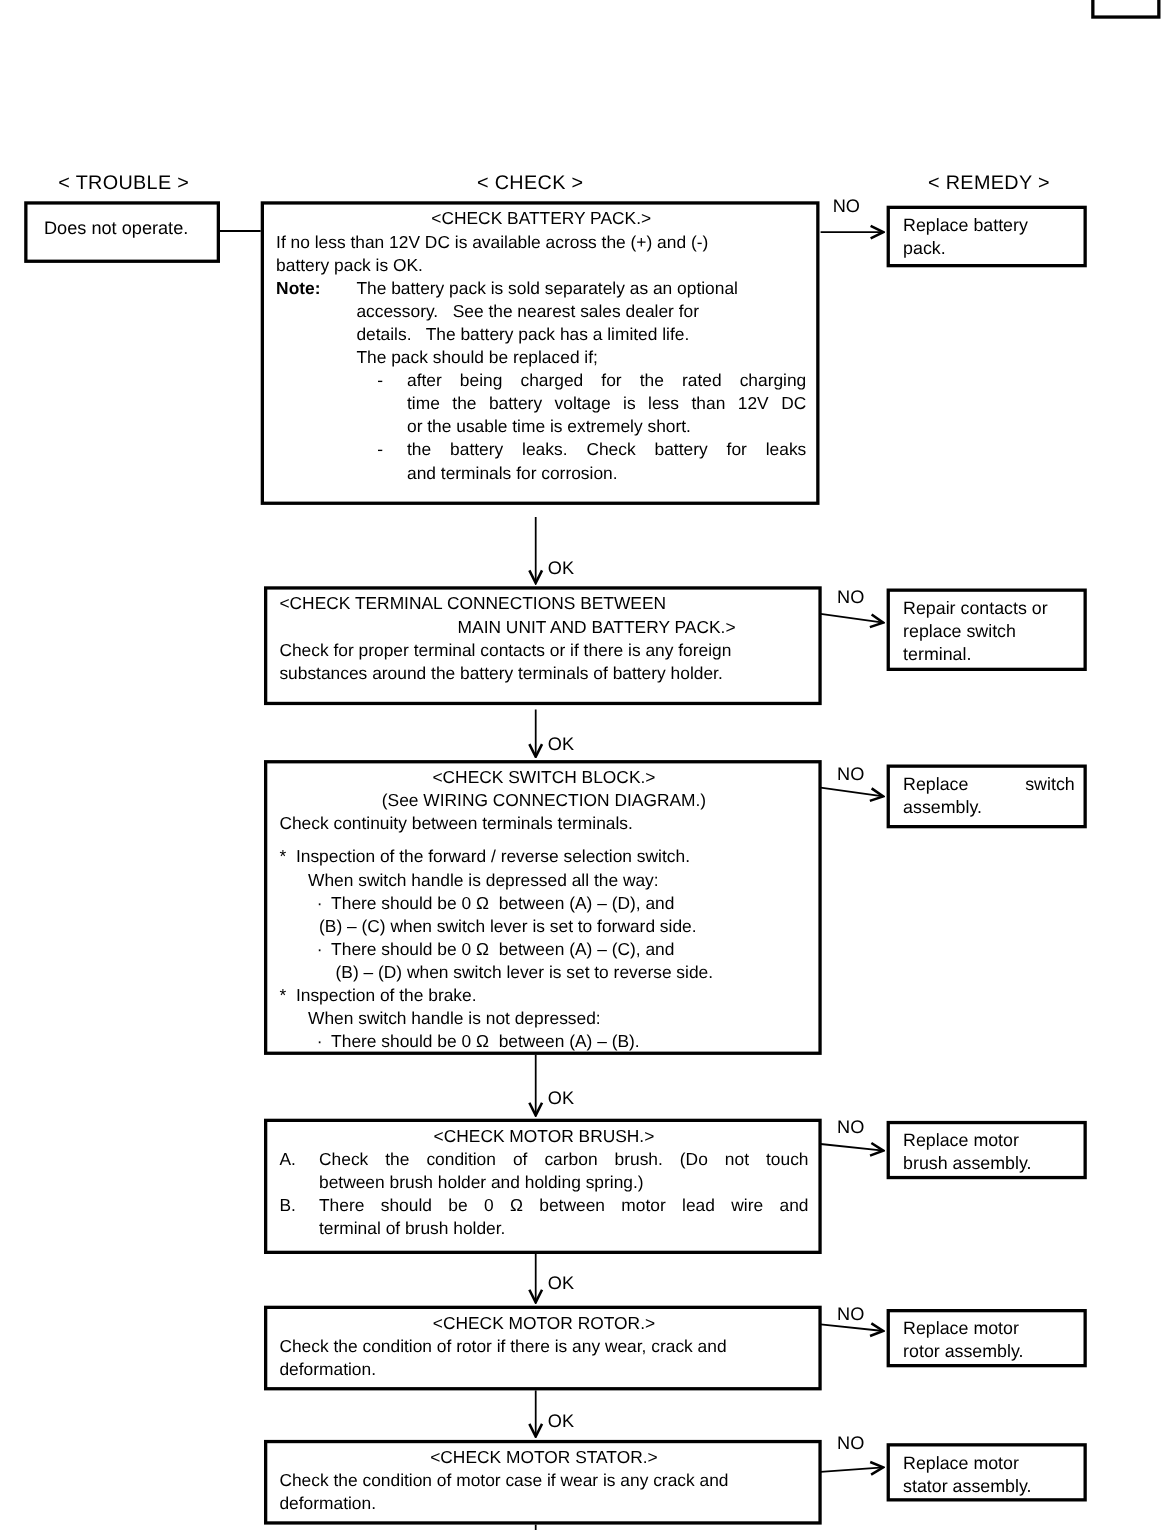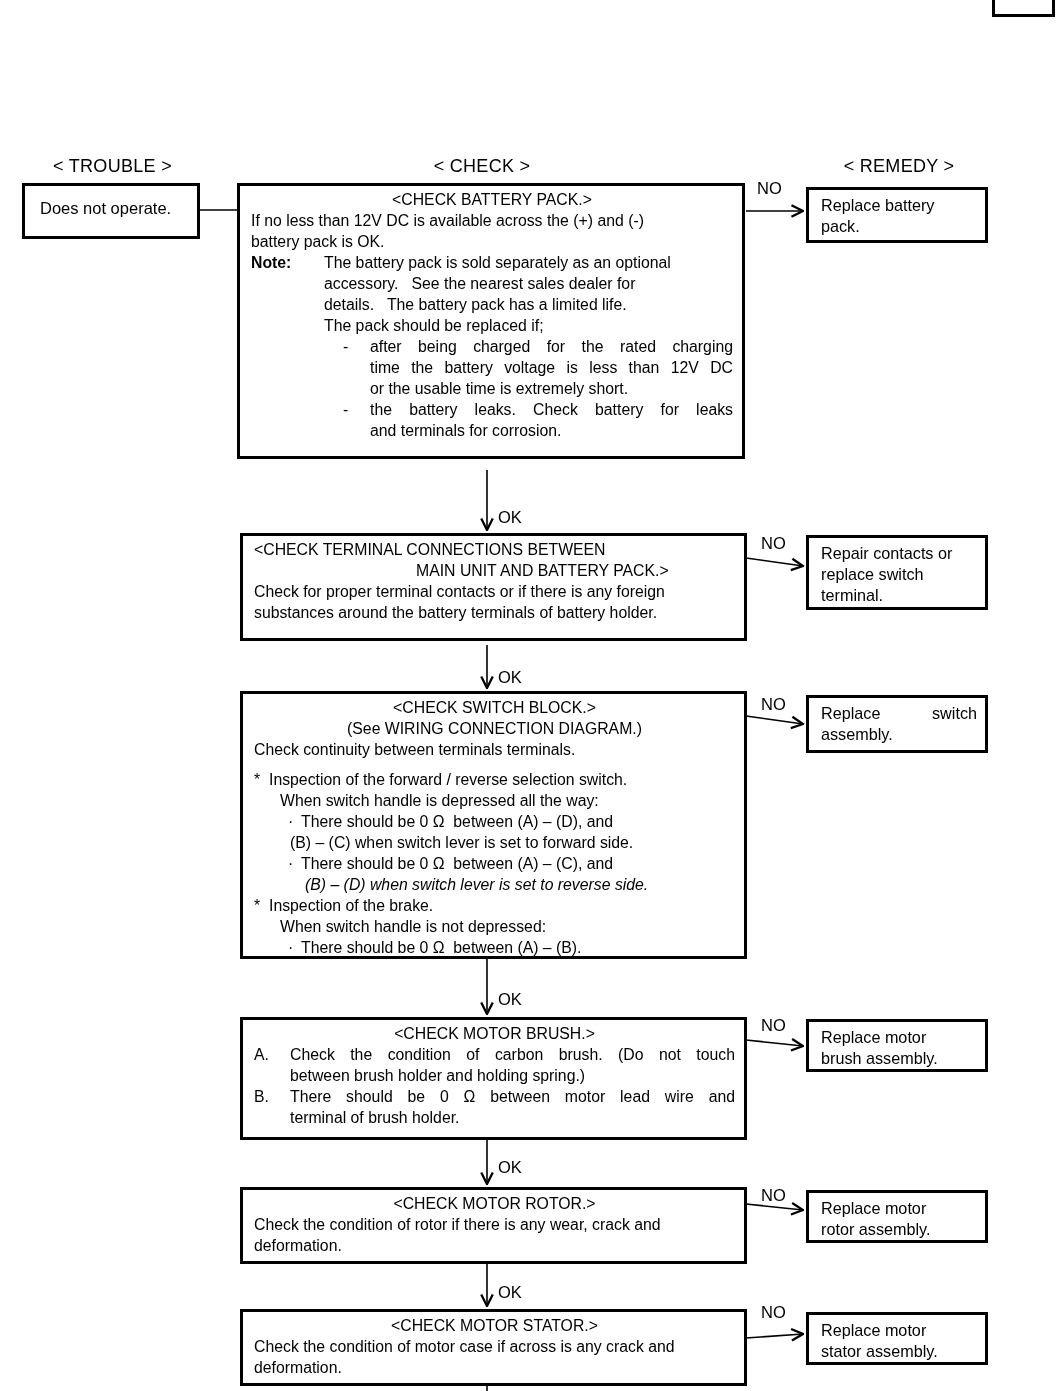--- a/index.html
+++ b/index.html
@@ -71,21 +71,21 @@
     <div class="box check" style="left: 240px; top: 691px; width: 507px; height: 268px;">
       <div class="ln c">&lt;CHECK SWITCH BLOCK.&gt;</div>
       <div class="ln c">(See WIRING CONNECTION DIAGRAM.)</div>
       <div class="ln">Check continuity between terminals terminals.</div>
       <div class="ln gap" style="height: 9px;"></div>
       <div class="ln" style="padding-left: 15px;"><span class="mk" style="left: 0px;">*</span>Inspection of the forward / reverse selection switch.</div>
       <div class="ln" style="padding-left: 26px;">When switch handle is depressed all the way:</div>
       <div class="ln" style="padding-left: 47px;"><span class="mk" style="left: 34px;">·</span>There should be 0&nbsp;Ω&nbsp; between (A) – (D), and</div>
       <div class="ln" style="padding-left: 36px;">(B) – (C) when switch lever is set to forward side.</div>
       <div class="ln" style="padding-left: 47px;"><span class="mk" style="left: 34px;">·</span>There should be 0&nbsp;Ω&nbsp; between (A) – (C), and</div>
-      <div class="ln" style="padding-left: 51px; font-style: italic;">(B) – (D) when switch lever is set to reverse side.</div>
+      <div class="ln" style="padding-left: 51px;">(B) – (D) when switch lever is set to reverse side.</div>
       <div class="ln" style="padding-left: 15px;"><span class="mk" style="left: 0px;">*</span>Inspection of the brake.</div>
       <div class="ln" style="padding-left: 26px;">When switch handle is not depressed:</div>
       <div class="ln" style="padding-left: 47px;"><span class="mk" style="left: 34px;">·</span>There should be 0&nbsp;Ω&nbsp; between (A) – (B).</div>
     </div>
     <div class="box remedy" style="left: 806px; top: 695px; width: 182px; height: 58px;">
       <div class="ln j">Replace switch</div>
       <div class="ln">assembly.</div>
     </div>
     <div class="lbl" style="left: 761px; top: 695px;">NO</div>
     <div class="lbl" style="left: 498px; top: 990px;">OK</div>
@@ -108,21 +108,21 @@
       <div class="ln">deformation.</div>
     </div>
     <div class="box remedy" style="left: 806px; top: 1190px; width: 182px; height: 53px;">
       <div class="ln">Replace motor</div>
       <div class="ln">rotor assembly.</div>
     </div>
     <div class="lbl" style="left: 761px; top: 1186px;">NO</div>
     <div class="lbl" style="left: 498px; top: 1283px;">OK</div>
     <div class="box check" style="left: 240px; top: 1309px; width: 507px; height: 77px;">
       <div class="ln c">&lt;CHECK MOTOR STATOR.&gt;</div>
-      <div class="ln">Check the condition of motor case if across is any crack and</div>
+      <div class="ln">Check the condition of motor case if wear is any crack and</div>
       <div class="ln">deformation.</div>
     </div>
     <div class="box remedy" style="left: 806px; top: 1312px; width: 182px; height: 53px;">
       <div class="ln">Replace motor</div>
       <div class="ln">stator assembly.</div>
     </div>
     <div class="lbl" style="left: 761px; top: 1303px;">NO</div>
     <svg width="1059" height="1391" class="overlay">
       <defs>
         <marker id="arr" viewBox="0 0 10 10" refX="9" refY="5" markerWidth="9" markerHeight="9" orient="auto">

